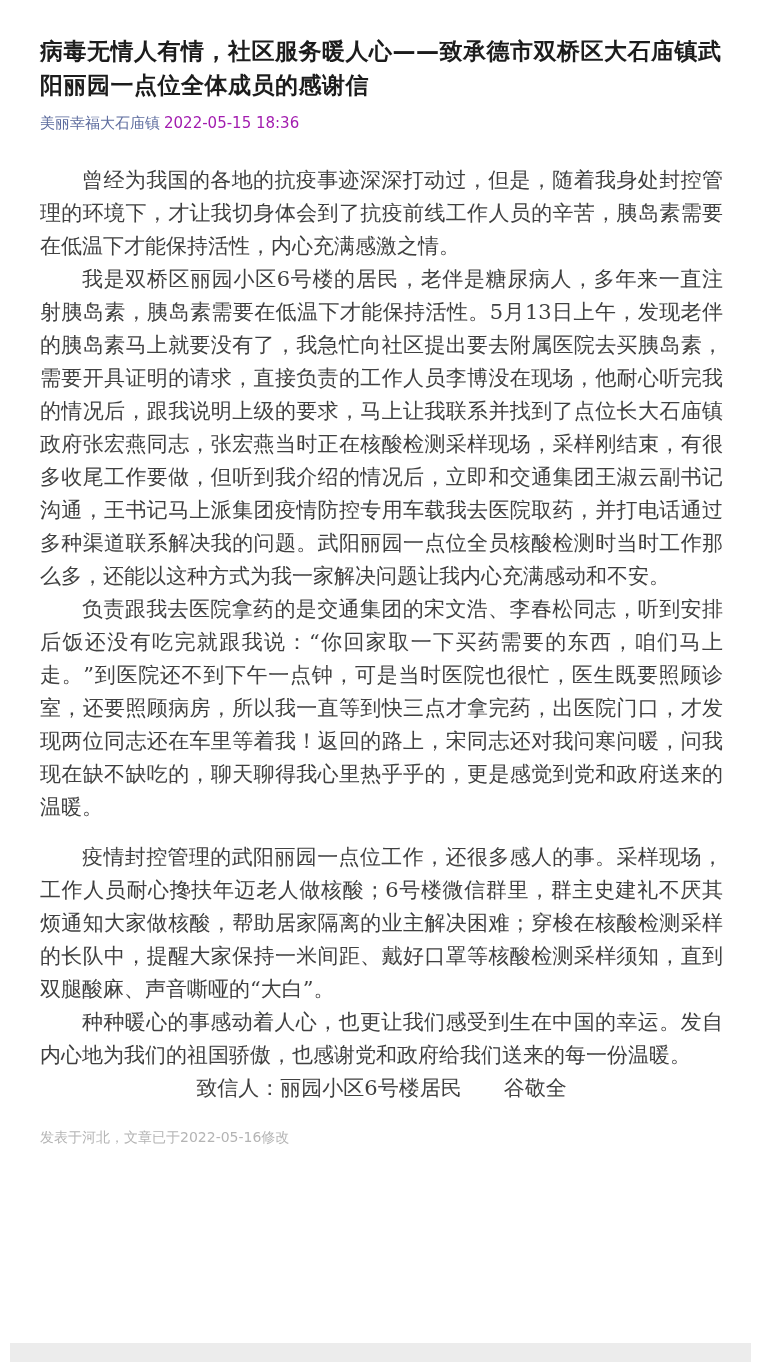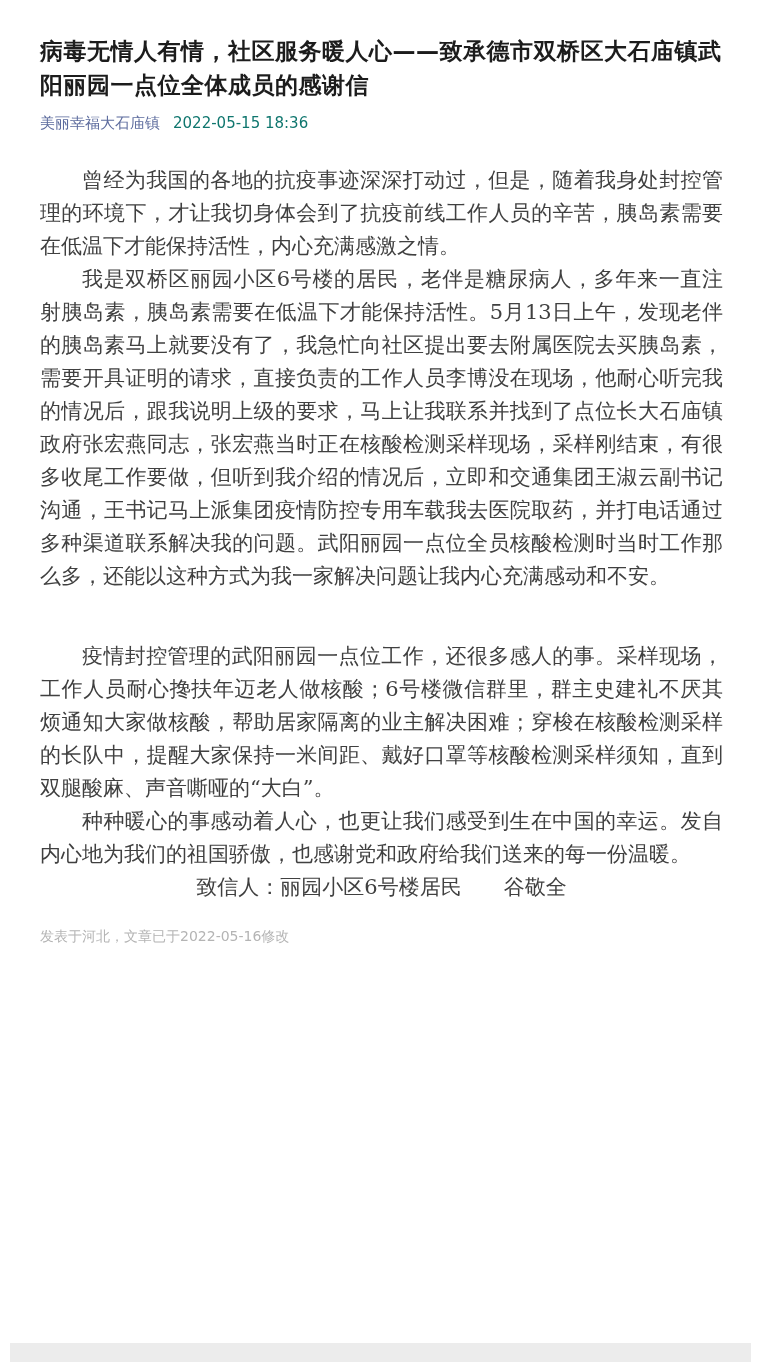--- a/index.html
+++ b/index.html
@@ -33,37 +33,37 @@
     line-height: 20px;
     display: flex;
     align-items: center;
   }
   .byline .author {
     color: #5d6c9e;
     text-decoration: none;
     cursor: pointer;
   }
   .byline .pub-date {
-    color: #0f766e;
-    margin-left: 13px;
+    color: #a21caf;
+    margin-left: 4px;
   }
   .article-body {
     margin-top: 31px;
     font-family: "DejaVu Serif", "Liberation Serif", serif;
     font-size: 21px;
     line-height: 33px;
     color: #404040;
     text-align: justify;
   }
   .article-body p {
     margin: 0;
     text-indent: 2em;
   }
   .article-body p.section-gap {
-    margin-top: 47px;
+    margin-top: 17px;
   }
   .article-body p.signoff {
     text-indent: 0;
     text-align: center;
   }
   .footer-note {
     margin-top: 22px;
     font-family: "DejaVu Sans", "Liberation Sans", sans-serif;
     font-size: 14px;
     line-height: 20px;
@@ -86,20 +86,21 @@
   <h1 class="article-title">病毒无情人有情，社区服务暖人心——致承德市双桥区大石庙镇武阳丽园一点位全体成员的感谢信</h1>
 
   <div class="byline">
     <a class="author">美丽幸福大石庙镇</a>
     <span class="pub-date">2022-05-15 18:36</span>
   </div>
 
   <div class="article-body">
     <p>曾经为我国的各地的抗疫事迹深深打动过，但是，随着我身处封控管理的环境下，才让我切身体会到了抗疫前线工作人员的辛苦，胰岛素需要在低温下才能保持活性，内心充满感激之情。</p>
     <p>我是双桥区丽园小区6号楼的居民，老伴是糖尿病人，多年来一直注射胰岛素，胰岛素需要在低温下才能保持活性。5月13日上午，发现老伴的胰岛素马上就要没有了，我急忙向社区提出要去附属医院去买胰岛素，需要开具证明的请求，直接负责的工作人员李博没在现场，他耐心听完我的情况后，跟我说明上级的要求，马上让我联系并找到了点位长大石庙镇政府张宏燕同志，张宏燕当时正在核酸检测采样现场，采样刚结束，有很多收尾工作要做，但听到我介绍的情况后，立即和交通集团王淑云副书记沟通，王书记马上派集团疫情防控专用车载我去医院取药，并打电话通过多种渠道联系解决我的问题。武阳丽园一点位全员核酸检测时当时工作那么多，还能以这种方式为我一家解决问题让我内心充满感动和不安。</p>
+    <p>负责跟我去医院拿药的是交通集团的宋文浩、李春松同志，听到安排后饭还没有吃完就跟我说：“你回家取一下买药需要的东西，咱们马上走。”到医院还不到下午一点钟，可是当时医院也很忙，医生既要照顾诊室，还要照顾病房，所以我一直等到快三点才拿完药，出医院门口，才发现两位同志还在车里等着我！返回的路上，宋同志还对我问寒问暖，问我现在缺不缺吃的，聊天聊得我心里热乎乎的，更是感觉到党和政府送来的温暖。</p>
     <p class="section-gap">疫情封控管理的武阳丽园一点位工作，还很多感人的事。采样现场，工作人员耐心搀扶年迈老人做核酸；6号楼微信群里，群主史建礼不厌其烦通知大家做核酸，帮助居家隔离的业主解决困难；穿梭在核酸检测采样的长队中，提醒大家保持一米间距、戴好口罩等核酸检测采样须知，直到双腿酸麻、声音嘶哑的“大白”。</p>
     <p>种种暖心的事感动着人心，也更让我们感受到生在中国的幸运。发自内心地为我们的祖国骄傲，也感谢党和政府给我们送来的每一份温暖。</p>
     <p class="signoff">致信人：丽园小区6号楼居民　　谷敬全</p>
   </div>
 
   <div class="footer-note">发表于河北，文章已于2022-05-16修改</div>
 
   <div class="bottom-bar"></div>
 
 </div>

